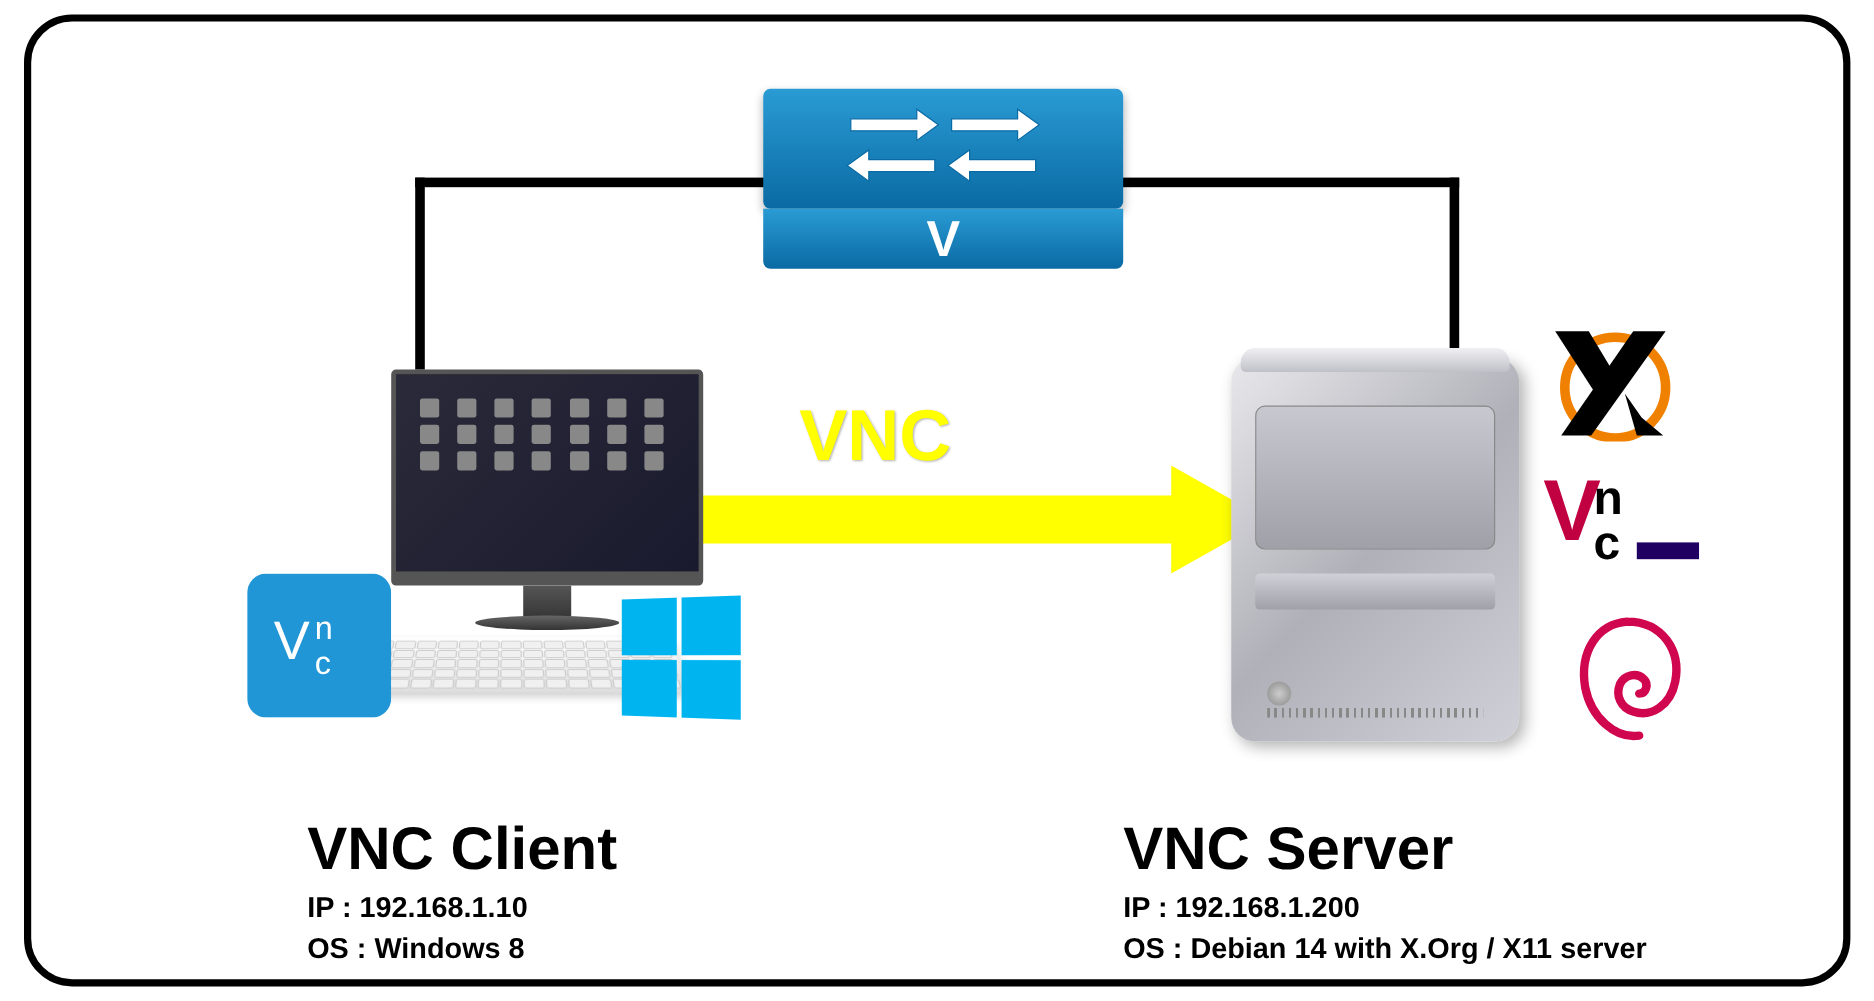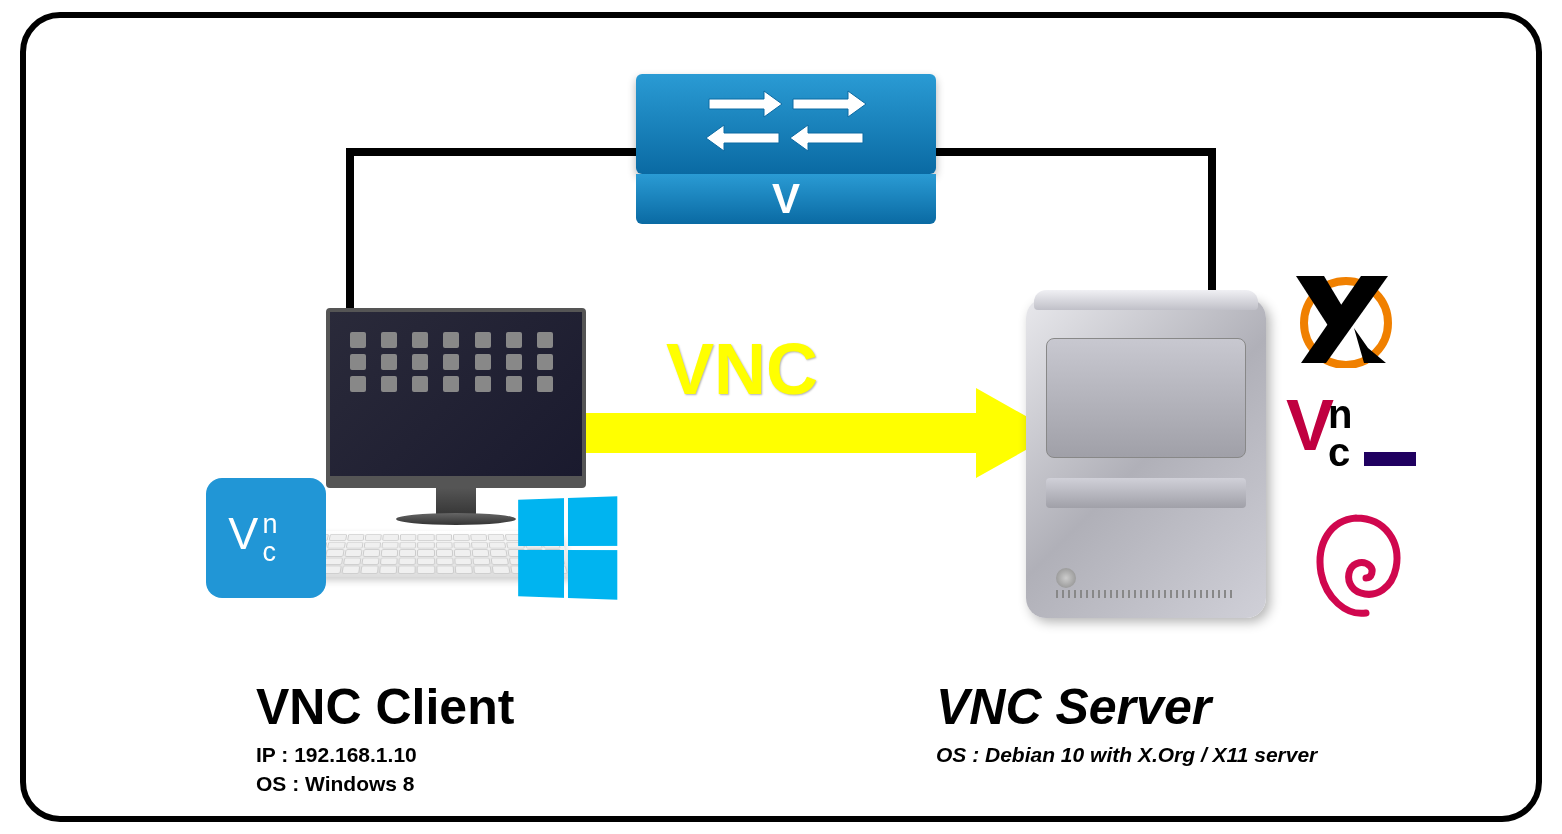--- a/index.html
+++ b/index.html
@@ -180,21 +180,21 @@
     position: absolute;
     top: 370px;
     left: 480px;
     width: 550px;
     height: 90px;
   }
   .vnc-label {
     position: absolute;
     top: 310px;
     left: 640px;
-    font-size: 72px;
+    font-size: 60px;
     font-weight: bold;
     color: #ffff00;
     text-shadow: 1px 1px 2px rgba(0,0,0,0.3);
   }
   
   .server {
     position: absolute;
     top: 280px;
     left: 1000px;
     width: 240px;
@@ -281,21 +281,21 @@
   .node-label {
     position: absolute;
     font-family: Arial, sans-serif;
   }
   .node-title {
     font-size: 50px;
     font-weight: bold;
     margin-bottom: 4px;
   }
   .node-detail {
-    font-size: 21px;
+    font-size: 24px;
     font-weight: bold;
     line-height: 1.4;
   }
 </style>
 </head>
 <body>
 
 <div class="frame">
 
   <div class="network-line" style="top:130px; left:320px; width:870px; height:8px;"></div>
@@ -488,20 +488,23 @@
   <div class="node-label" style="top:660px; left:230px;">
     <div class="node-title">VNC Client</div>
     <div class="node-detail">
       <span>IP : </span><span>192.168.1.10</span>
     </div>
     <div class="node-detail">
       <span>OS : </span><span>Windows 8</span>
     </div>
   </div>
 
-  <div class="node-label" style="top:660px; left:910px;font-style:italic;">
+  <div class="node-label" style="top:660px; left:910px;">
     <div class="node-title">VNC Server</div>
     <div class="node-detail">
-      <span>OS : </span><span>Debian 10 with X.Org / X11 server</span>
+      <span>IP : </span><span>192.168.1.200</span>
+    </div>
+    <div class="node-detail">
+      <span>OS : </span><span>Debian 14 with X.Org / X11 server</span>
     </div>
   </div>
 
 </div>
 
 </body></html>

